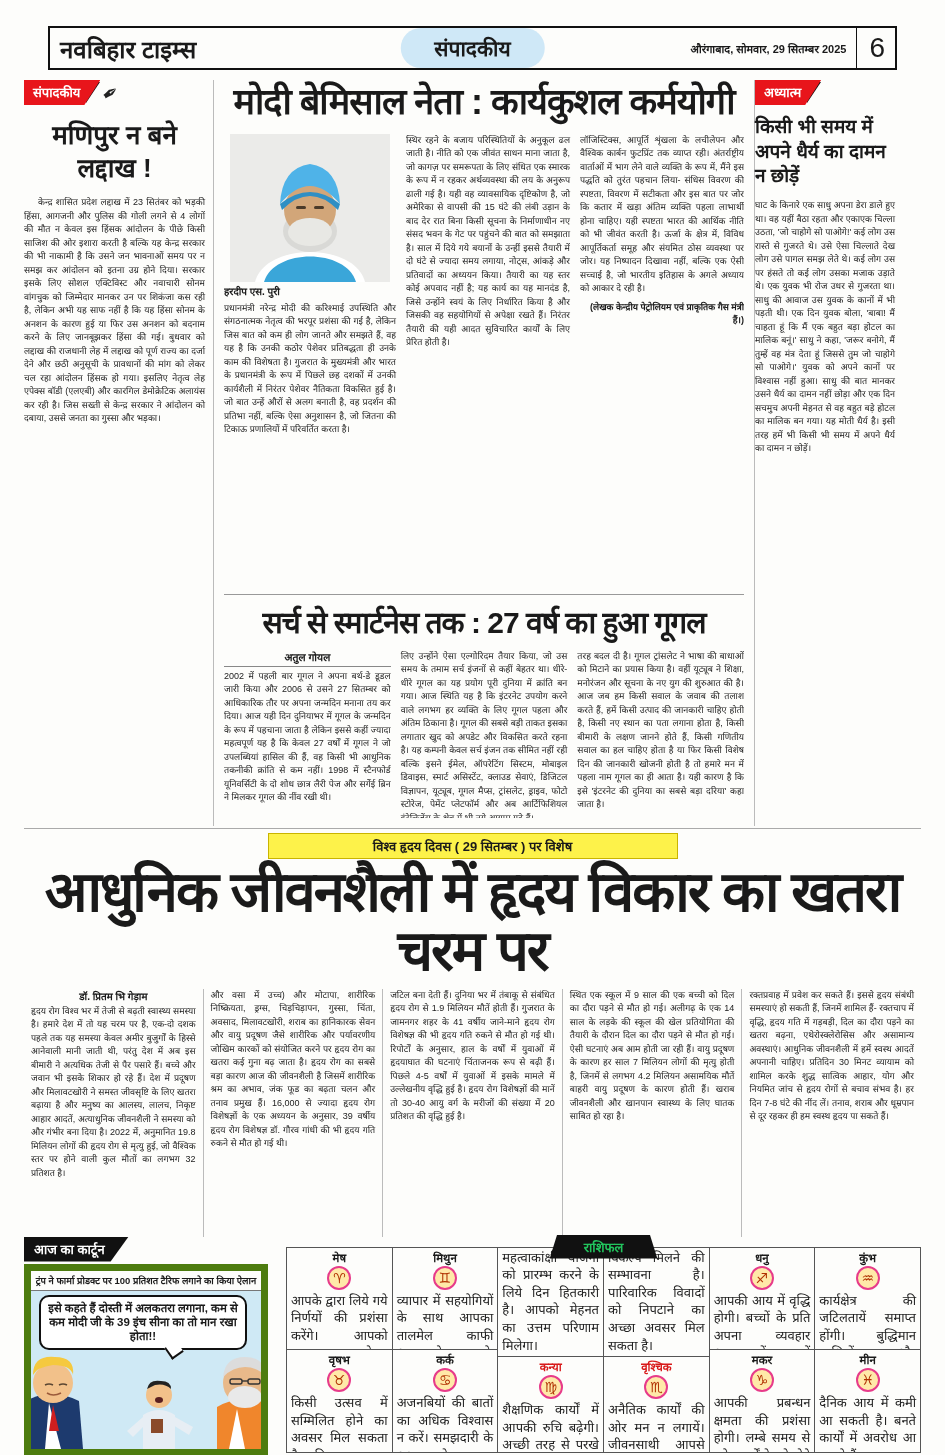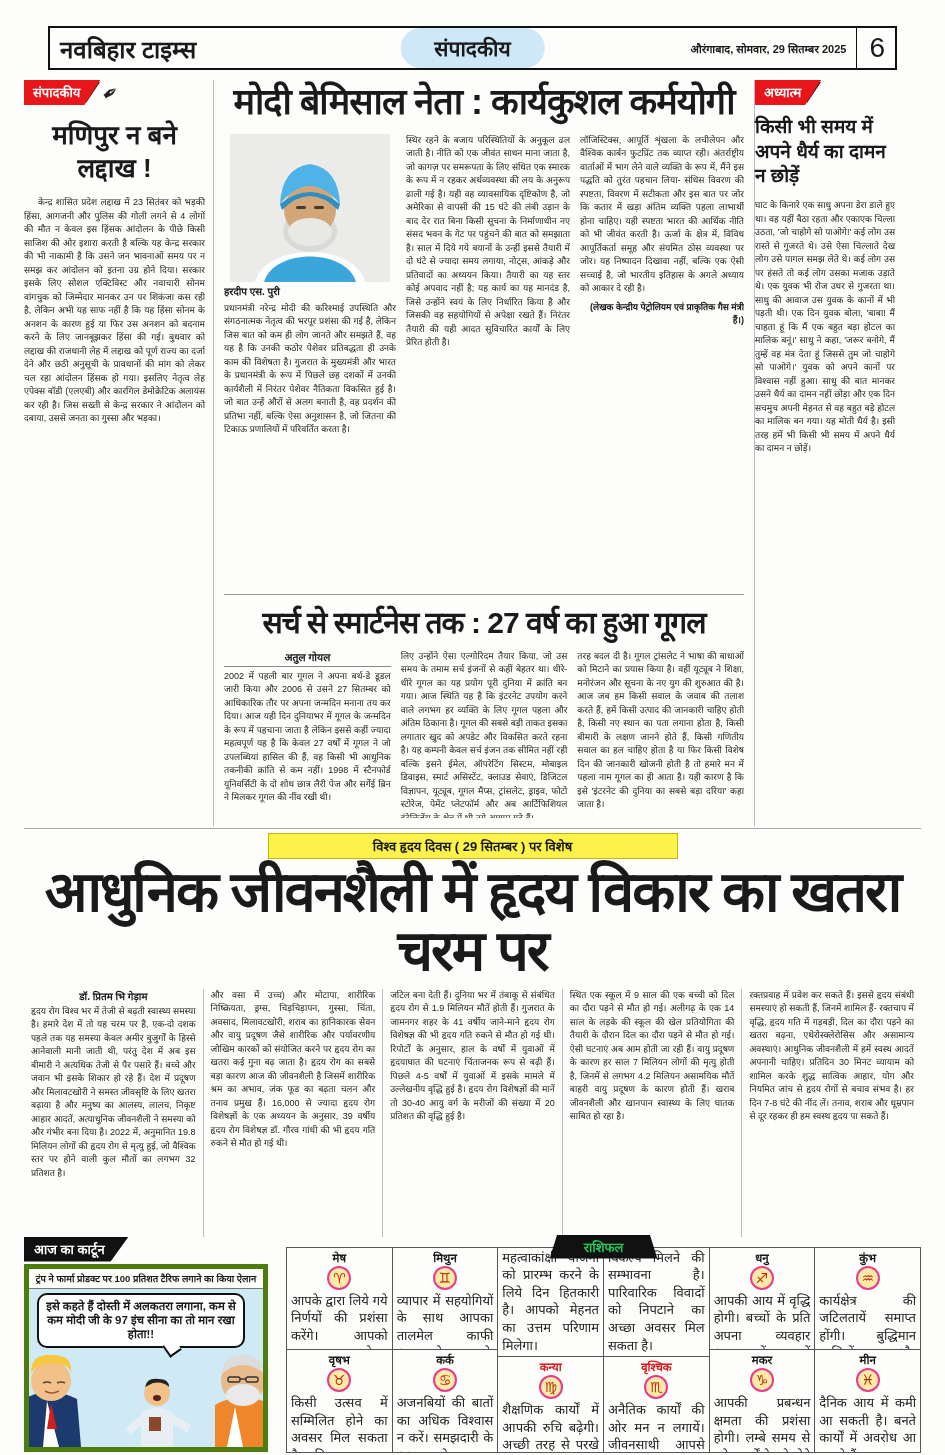--- a/index.html
+++ b/index.html
@@ -65,21 +65,21 @@
   .heart-headline { font-size:56px; font-weight:bold; text-align:center; letter-spacing:-2px;
                     line-height:1.05; margin:4px 0 8px 0; }
   .heart-cols { display:flex; height:248px; overflow:hidden; }
   .heart-cols > div { flex:1; padding:0 7px; border-right:1px solid #bbb; }
   .heart-cols > div:last-child { border-right:none; }
   .heart-byline { text-align:center; font-weight:bold; font-size:10px; margin-bottom:2px; }
 
   
   .bottom-grid { display:flex; gap:18px; margin-top:0; height:216px; }
   .cartoon-wrap { width:244px; }
-  .cartoon-box { border:5px solid #4d7c0f; margin-top:2px; }
+  .cartoon-box { border:7px solid #4d7c0f; margin-top:2px; }
   .cartoon-caption { font-size:9.5px; font-weight:bold; text-align:center; padding:3px 2px;
                      border-bottom:1px solid #777; }
   .cartoon-stage { position:relative; height:158px; overflow:hidden; }
   .bubble { position:absolute; left:8px; top:4px; width:208px; background:#fff;
             border:2px solid #111; border-radius:10px; padding:4px 6px;
             font-size:11.5px; font-weight:bold; text-align:center; line-height:1.25; z-index:2; }
   .bubble:after { content:""; position:absolute; left:62%; bottom:-9px; width:12px; height:12px;
                   background:#fff; border-right:2px solid #111; border-bottom:2px solid #111;
                   transform:rotate(55deg); }
 
@@ -229,21 +229,21 @@
 
             <path d="M186,158 L186,116 Q214,100 242,116 L242,158 Z" fill="#f0862c"></path>
             <path d="M206,118 L214,158 L198,158 Z" fill="#ffffff"></path>
             <circle cx="214" cy="92" r="22" fill="#e8b98a"></circle>
             <ellipse cx="214" cy="106" rx="17" ry="11" fill="#e9e9e9"></ellipse>
             <path d="M192,86 Q194,66 214,66 Q234,66 236,86 Q226,76 214,76 Q202,76 192,86 Z" fill="#dcdcdc"></path>
             <rect x="199" y="88" width="12" height="5" rx="2" fill="none" stroke="#333" stroke-width="1.4"></rect>
             <rect x="217" y="88" width="12" height="5" rx="2" fill="none" stroke="#333" stroke-width="1.4"></rect>
             <line x1="211" y1="90" x2="217" y2="90" stroke="#333" stroke-width="1.4"></line>
           </svg>
-          <div class="bubble">इसे कहते हैं दोस्ती में अलकतरा लगाना, कम से कम मोदी जी के 97 इंच सीना का तो मान रखा होता!!</div>
+          <div class="bubble">इसे कहते हैं दोस्ती में अलकतरा लगाना, कम से कम मोदी जी के 39 इंच सीना का तो मान रखा होता!!</div>
         </div>
       </div>
     </div>
 
     <div class="rashifal">
       <div class="rash-banner">राशिफल</div>
       <div class="rash-grid">
 
         <div class="rash-col">
           <div class="rash-cell">

